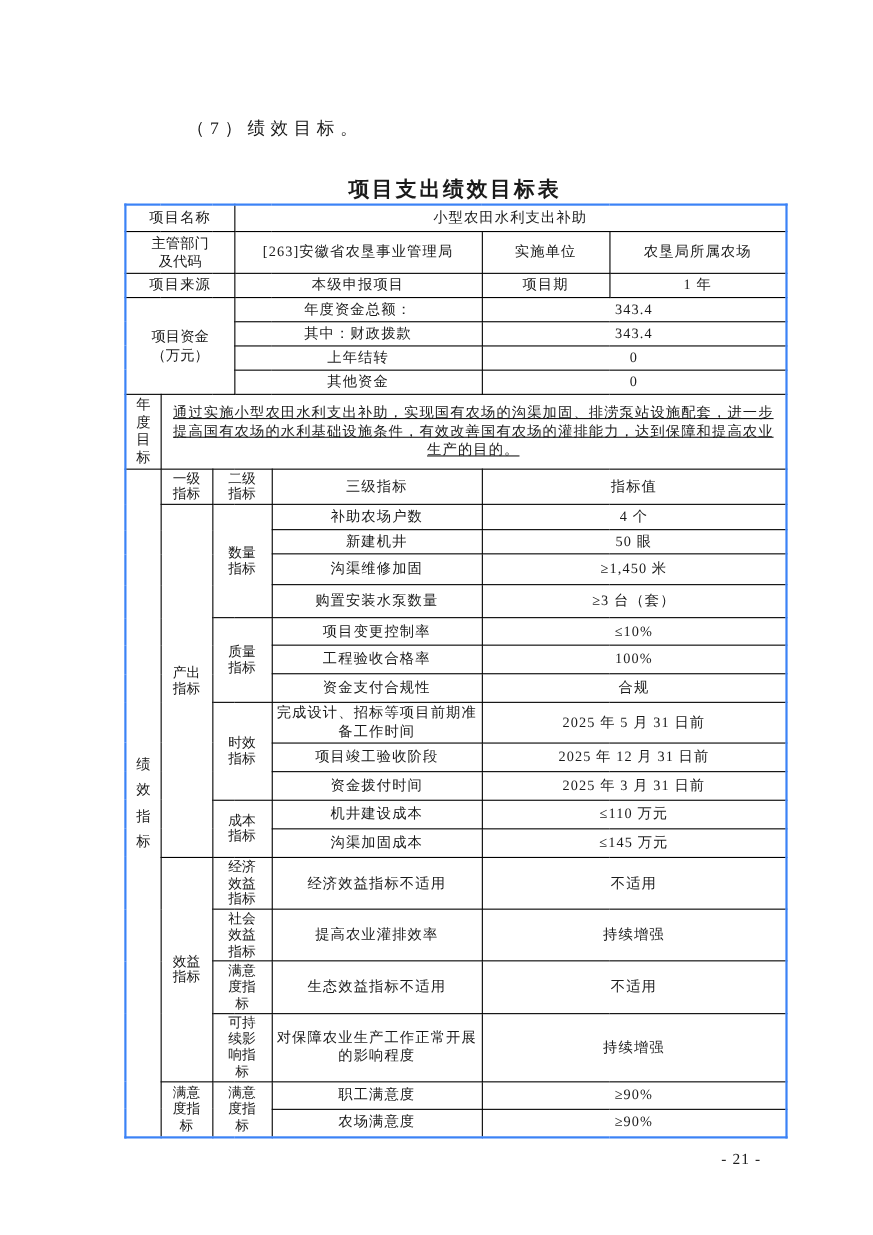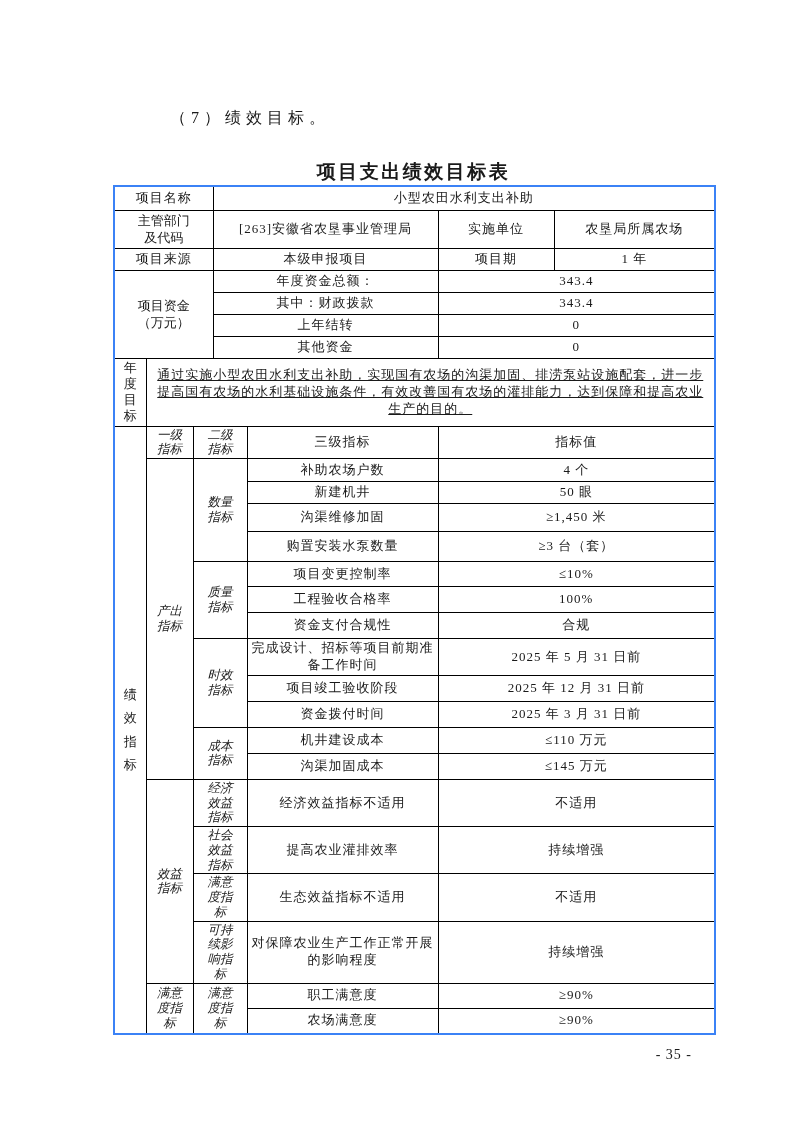--- a/index.html
+++ b/index.html
@@ -27,21 +27,21 @@
     font-size:13px;line-height:1.3;overflow:hidden;
   }
   td.left{text-align:left;padding-left:8px;padding-right:4px;margin-top:44px;}
   td.indent1{text-align:left;padding-left:10px;}
   td.indent2{text-align:left;padding-left:26px;}
   td.goal{
     text-align:justify;padding:5px 9px;line-height:1.62;letter-spacing:1px;text-decoration:underline;
   }
   td.w1 > div{width:1.15em;margin:0 auto;line-height:1.25;word-break:break-all;letter-spacing:0;text-align:center;}
   td.vtall > div{line-height:1.8;}
-  td.w2{padding:1px 2px;font-style:italic;}
+  td.w2{padding:1px 2px;}
   td.w2 > div{width:2.08em;margin:0 auto;line-height:1.18;word-break:break-all;letter-spacing:0;font-size:12.5px;text-align:center;}
   td.w4{padding:1px 2px;}
   td.w4 > div{width:4.15em;margin:0 auto;line-height:1.35;word-break:break-all;letter-spacing:0;text-align:center;}
   .pagenum{
     width:601px;margin-left:113px;margin-top:12px;
     text-align:right;padding-right:22px;box-sizing:border-box;
     font-size:14px;letter-spacing:1px;
   }
 </style>
 </head>
@@ -236,13 +236,13 @@
         <td colspan="2">≥90%</td>
       </tr>
       <tr style="height:26px">
         <td class="left">农场满意度</td>
         <td colspan="2">≥90%</td>
       </tr>
     </tbody>
   </table>
 </div>
 
-<div class="pagenum">- 35 -</div>
+<div class="pagenum">- 21 -</div>
 
 </body></html>

